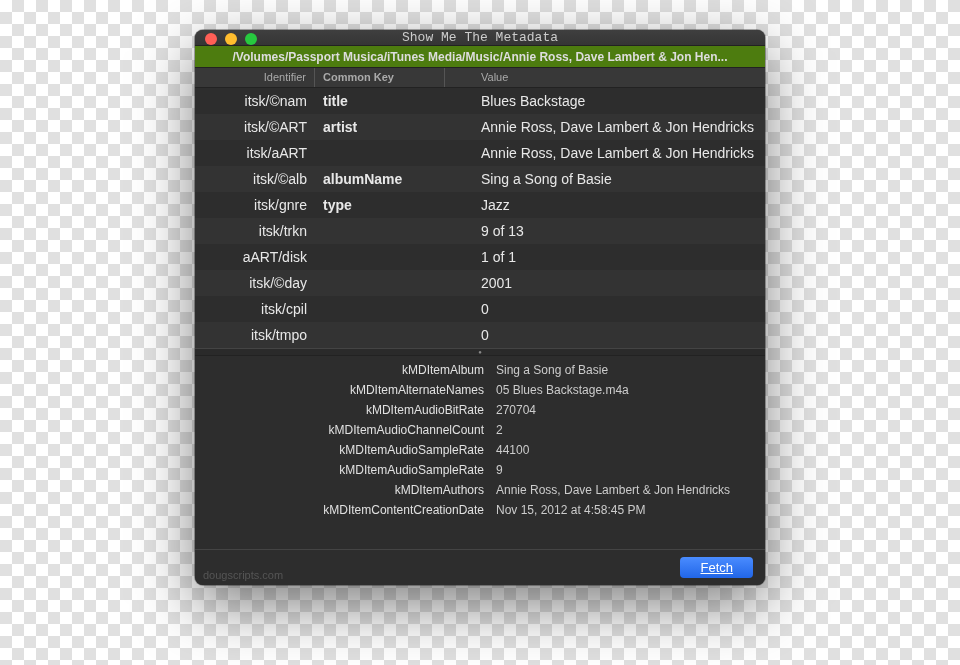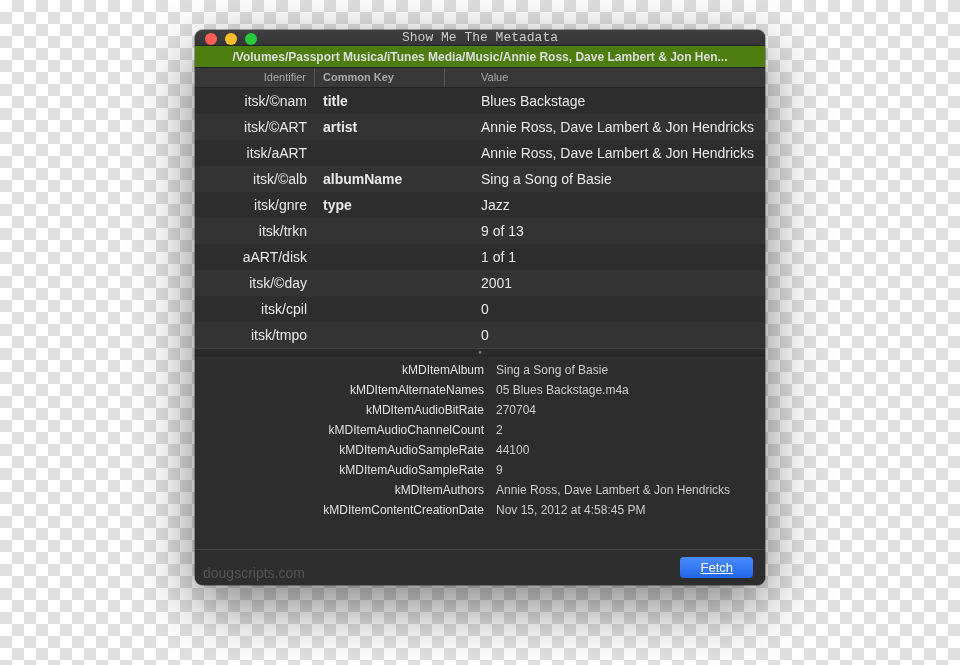--- a/index.html
+++ b/index.html
@@ -163,21 +163,21 @@
       padding: 3px 20px;
       font-size: 13px;
       cursor: pointer;
       text-decoration: underline;
     }
     .credit {
       position: absolute;
       left: 8px;
       bottom: 4px;
       color: #555;
-      font-size: 14px;
+      font-size: 11px;
     }
   </style>
 </head>
 <body>
 
 <div class="window">
   <div class="titlebar">
     <div class="traffic-lights">
       <div class="traffic-light red"></div>
       <div class="traffic-light yellow"></div>

